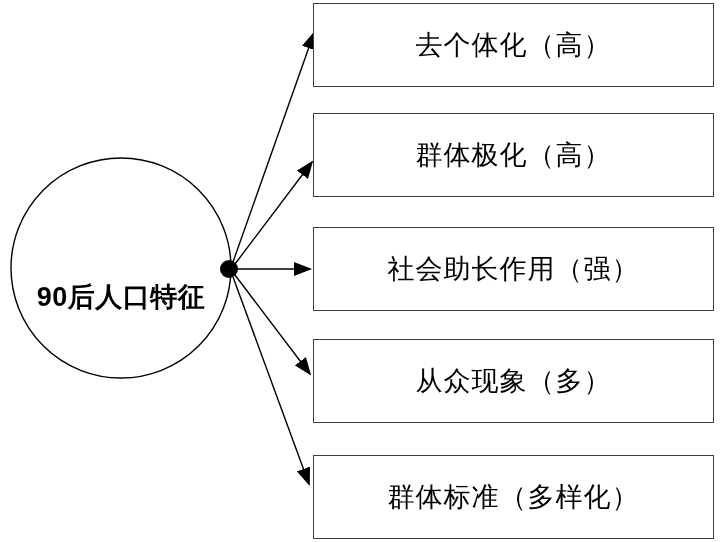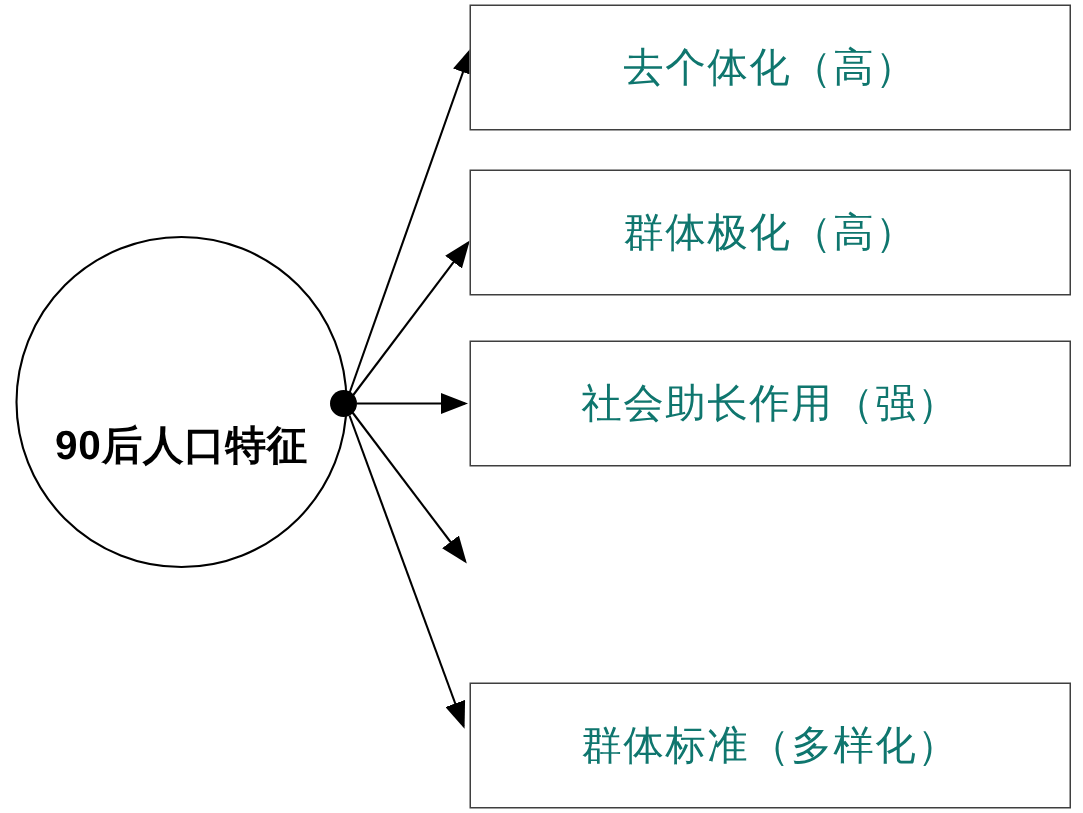--- a/index.html
+++ b/index.html
@@ -29,21 +29,21 @@
     height: 82px;
     border: 1.5px solid #3f3f3f;
     background: #ffffff;
     display: flex;
     align-items: center;
     justify-content: center;
     box-sizing: content-box;
   }
   .target-box .box-label {
     font-size: 27px;
-    color: #0f766e;
+    color: #000000;
     letter-spacing: 1px;
     white-space: nowrap;
     text-align: center;
   }
   #box-1 { top: 3px; }
   #box-2 { top: 113px; }
   #box-3 { top: 227px; }
   #box-4 { top: 339px; }
   #box-5 { top: 455px; }
   .circle-label {
@@ -90,18 +90,21 @@
   </div>
 
   <div id="box-2" class="target-box">
     <span class="box-label">群体极化（高）</span>
   </div>
 
   <div id="box-3" class="target-box">
     <span class="box-label">社会助长作用（强）</span>
   </div>
 
+  <div id="box-4" class="target-box">
+    <span class="box-label">从众现象（多）</span>
+  </div>
 
   <div id="box-5" class="target-box">
     <span class="box-label">群体标准（多样化）</span>
   </div>
 
 </div>
 
 </body></html>

